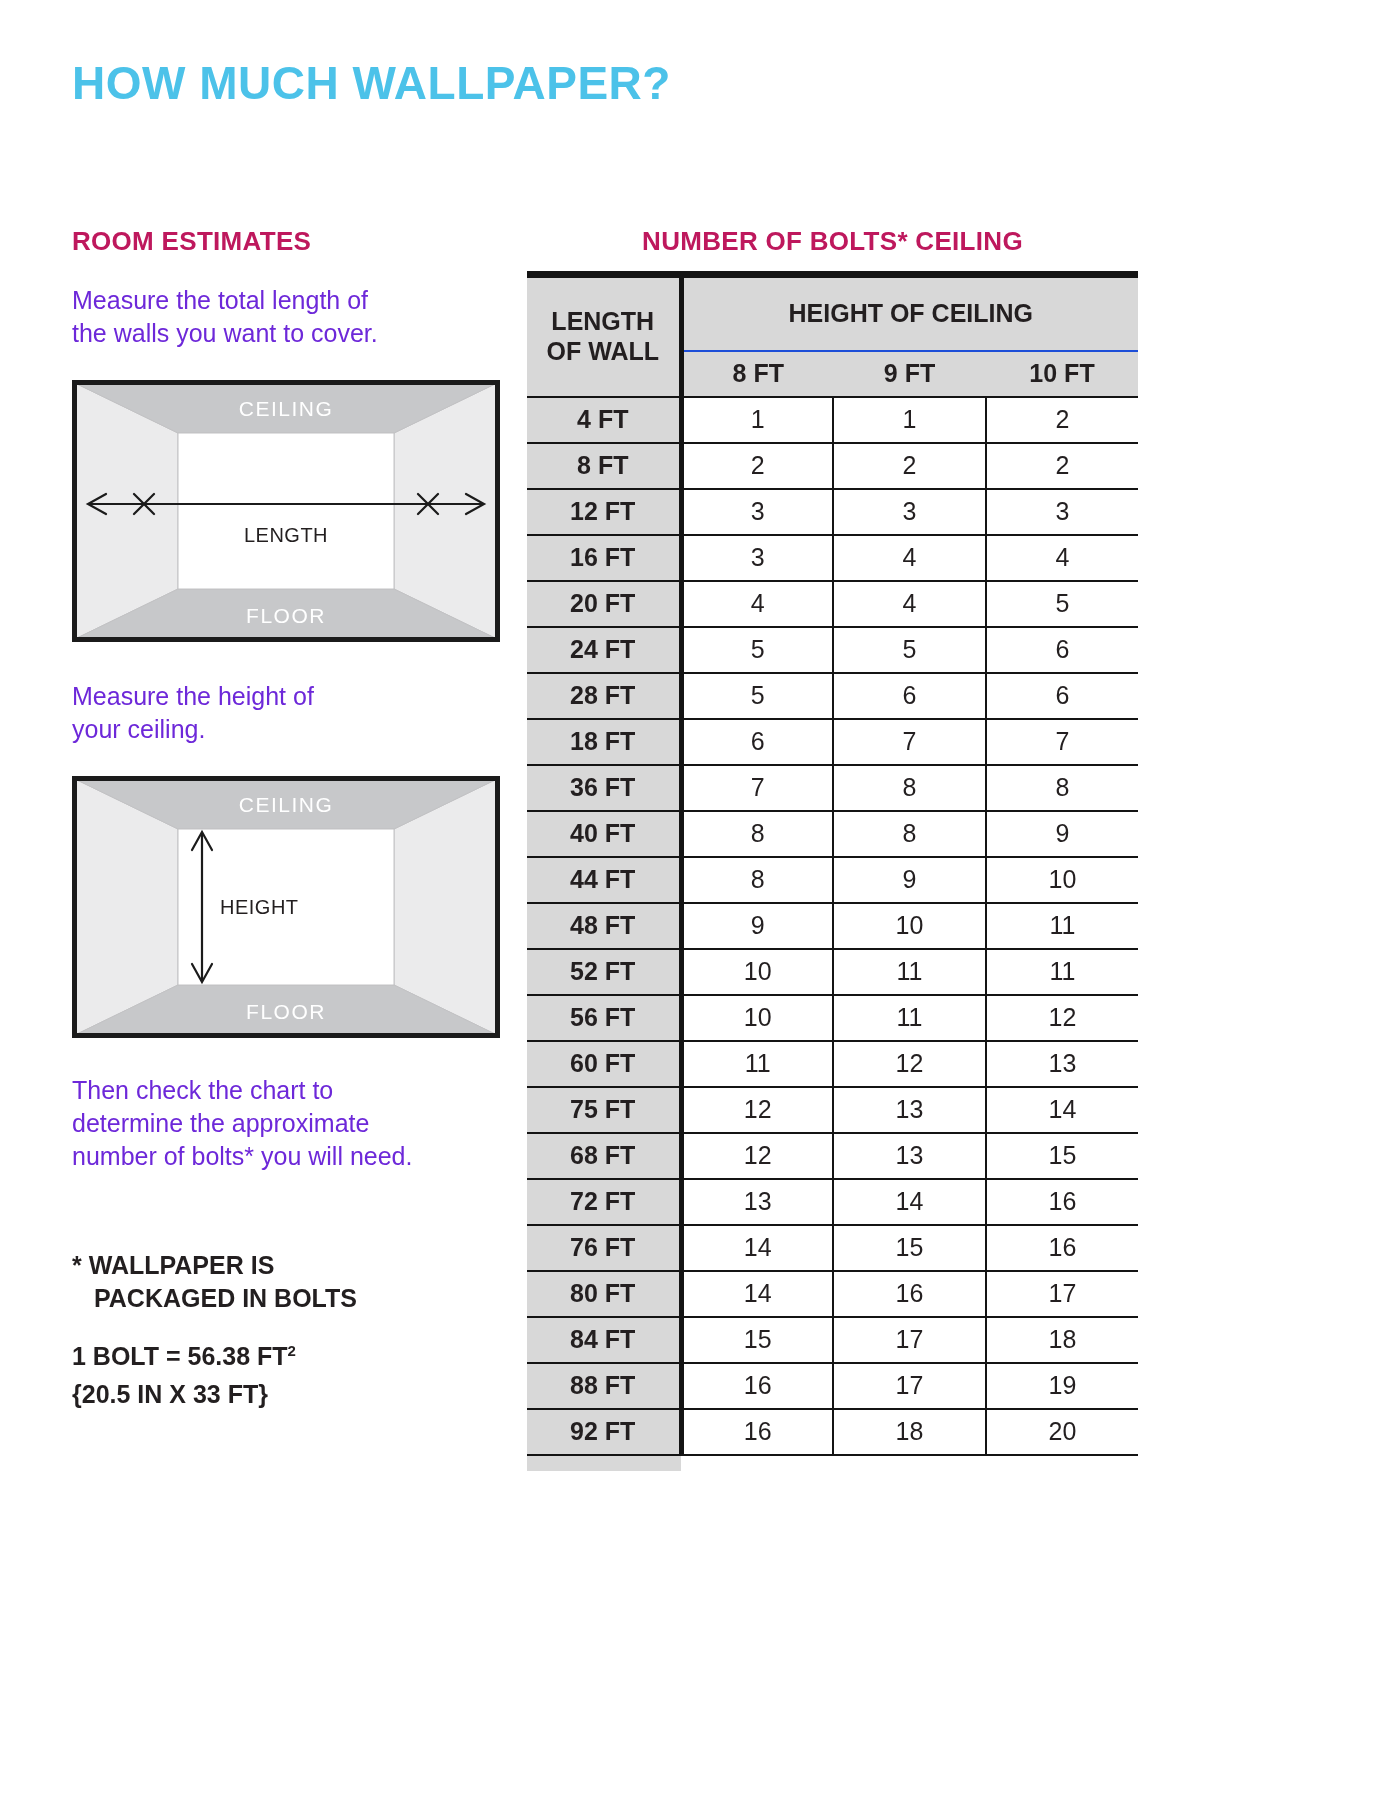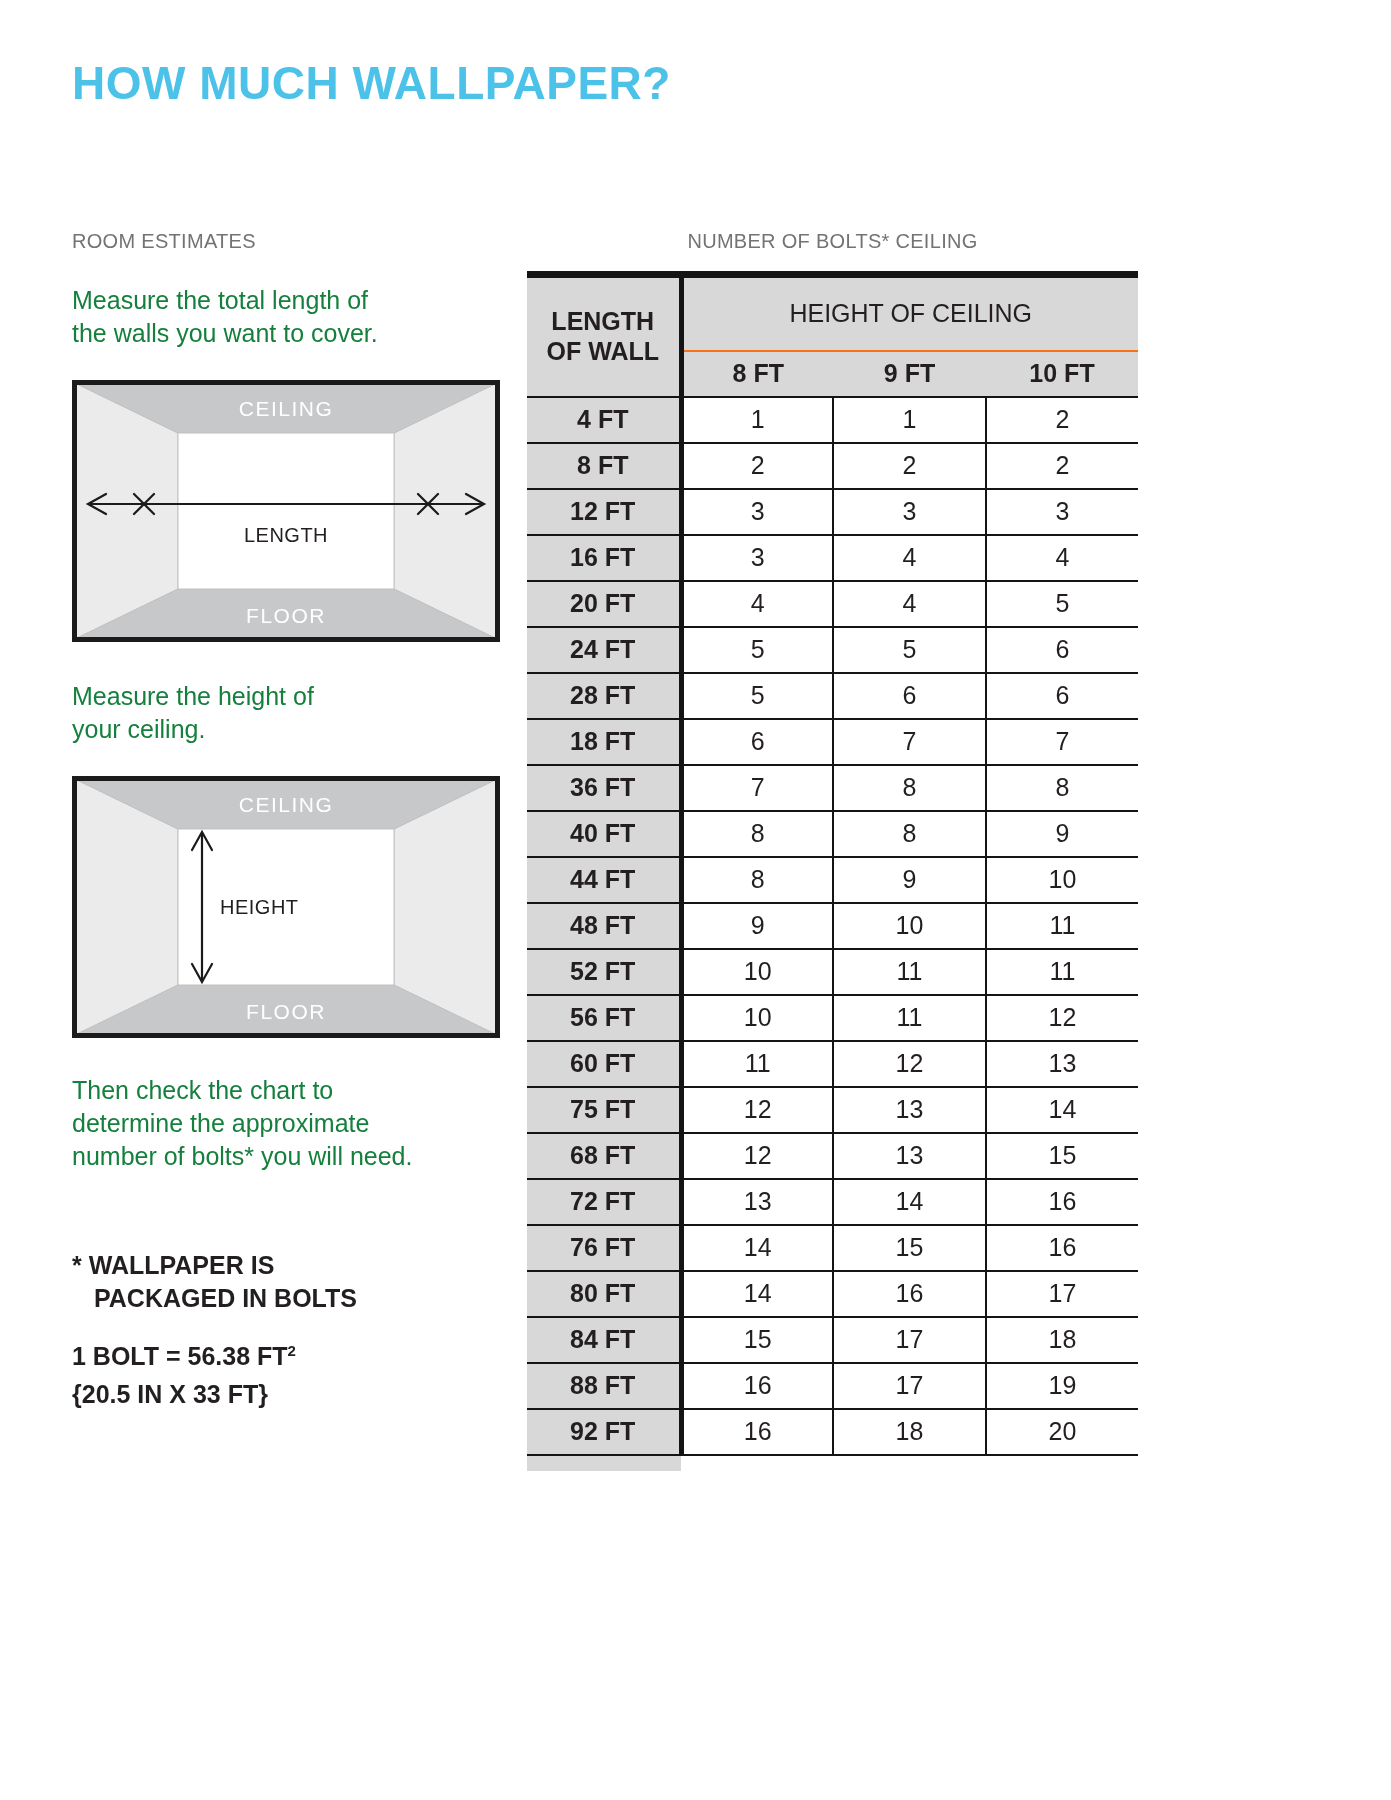--- a/index.html
+++ b/index.html
@@ -18,38 +18,38 @@
     position: absolute;
     left: 72px; top: 56px;
     font-size: 46px;
     font-weight: bold;
     letter-spacing: 0.5px;
     color: #4cc2e9;
     white-space: nowrap;
   }
 
   .section-heading {
-    font-size: 20px;
-    font-weight: normal;
+    font-size: 26px;
+    font-weight: bold;
     letter-spacing: 0.3px;
-    color: #737373;
+    color: #be185d;
     line-height: 31px;
   }
 
   
   .left-col {
     position: absolute;
     left: 72px; top: 226px;
     width: 432px;
   }
   .left-col .section-heading { margin-bottom: 27px; }
   .step {
     font-size: 25px;
     line-height: 33px;
-    color: #15803d;
+    color: #6d28d9;
     white-space: pre-line;
   }
   .step1 { margin-bottom: 30px; }
   .step2 { margin-bottom: 30px; }
   .step3 { margin-bottom: 76px; }
   .diagram { display: block; }
   .diagram1 { margin-bottom: 38px; }
   .diagram2 { margin-bottom: 36px; }
 
   .wall-side { fill: #ebebec; stroke: #c2c2c4; stroke-width: 1; }
@@ -115,23 +115,23 @@
   .cell-corner {
     background: #d8d8d8;
     font-weight: bold;
     white-space: pre-line;
     line-height: 1.18;
     height: 76px;
     border-right: 5px solid #141414;
   }
   .cell-group {
     background: #d8d8d8;
-    font-weight: normal;
+    font-weight: bold;
     height: 76px;
-    border-bottom: 2px solid #f97316;
+    border-bottom: 2px solid #1d4ed8;
   }
   .cell-ft {
     background: #d8d8d8;
     font-weight: bold;
     height: 46px;
   }
   .bolts-table tbody th.cell-wall {
     background: #d8d8d8;
     font-weight: bold;
     height: 46px;

